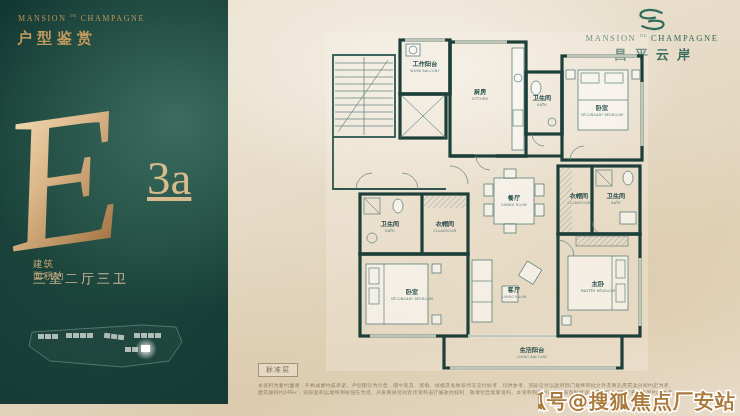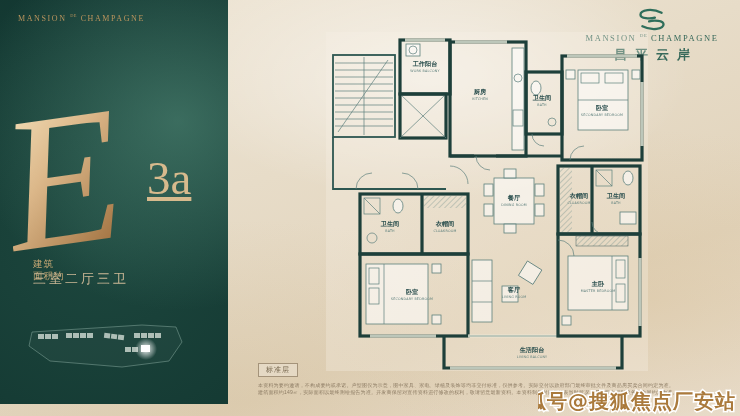--- a/index.html
+++ b/index.html
@@ -63,20 +63,21 @@
 </style>
 </head>
 <body>
 
 <div class="panel">
   <div class="brand-top">
     <span>MANSION</span>
     <sup>DE</sup>
     <span>CHAMPAGNE</span>
   </div>
+  <div class="section-title">户型鉴赏</div>
   <div class="big-e">E</div>
   <div class="unit-suffix">3a</div>
   <div class="area-row">
     <div class="area-prefix">
       <div>建筑</div>
       <div>面积约</div>
     </div>
   </div>
   <div class="layout-text">三室二厅三卫</div>
 

